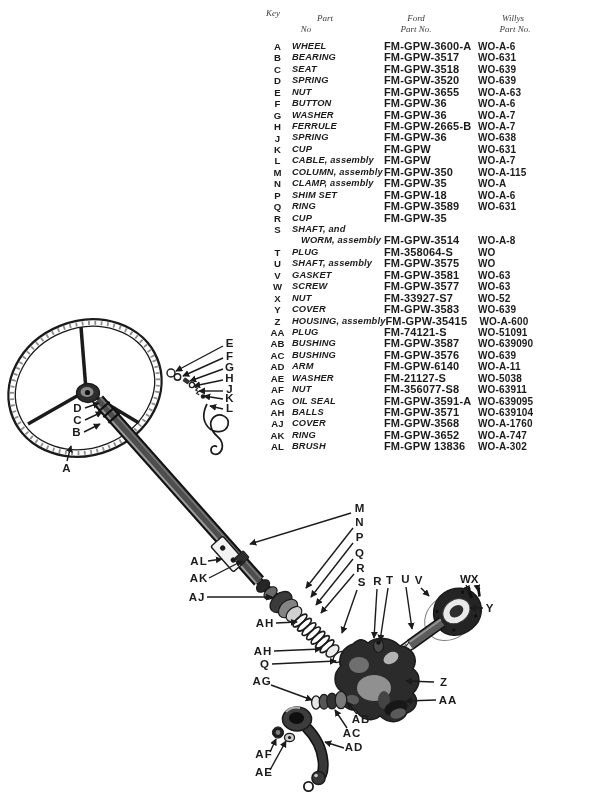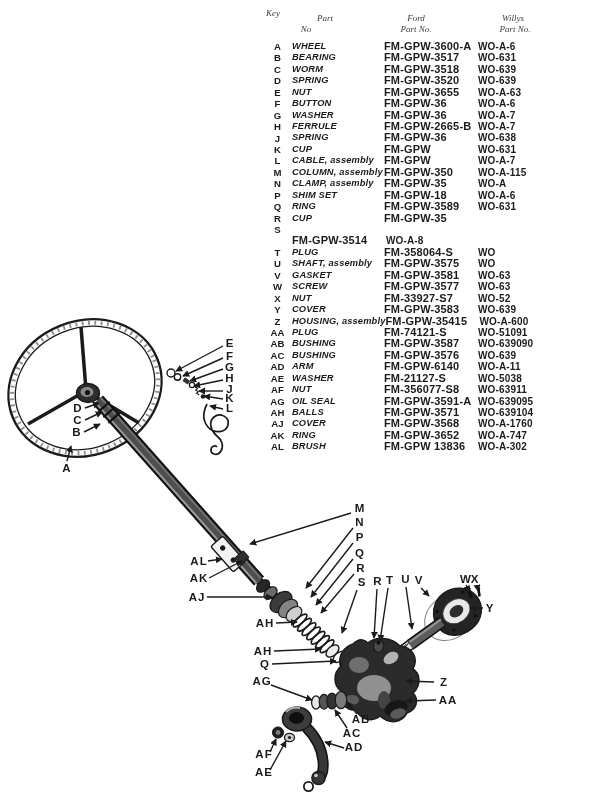--- a/index.html
+++ b/index.html
@@ -42,21 +42,21 @@
         <span class="c-willys">WO-A-6</span>
       </div>
       <div class="trow">
         <span class="c-key">B</span>
         <span class="c-desc">BEARING</span>
         <span class="c-ford">FM-GPW-3517</span>
         <span class="c-willys">WO-631</span>
       </div>
       <div class="trow">
         <span class="c-key">C</span>
-        <span class="c-desc">WORM</span>
+        <span class="c-desc">SEAT</span>
         <span class="c-ford">FM-GPW-3518</span>
         <span class="c-willys">WO-639</span>
       </div>
       <div class="trow">
         <span class="c-key">D</span>
         <span class="c-desc">SPRING</span>
         <span class="c-ford">FM-GPW-3520</span>
         <span class="c-willys">WO-639</span>
       </div>
       <div class="trow">
@@ -126,20 +126,21 @@
         <span class="c-willys">WO-631</span>
       </div>
       <div class="trow">
         <span class="c-key">R</span>
         <span class="c-desc">CUP</span>
         <span class="c-ford">FM-GPW-35</span>
         <span class="c-willys"></span>
       </div>
       <div class="trow two-line">
         <span class="c-key">S</span>
+        <span class="c-desc">SHAFT, and<span class="desc2">WORM, assembly</span></span>
         <span class="c-ford">FM-GPW-3514</span>
         <span class="c-willys">WO-A-8</span>
       </div>
       <div class="trow">
         <span class="c-key">T</span>
         <span class="c-desc">PLUG</span>
         <span class="c-ford">FM-358064-S</span>
         <span class="c-willys">WO</span>
       </div>
       <div class="trow">

